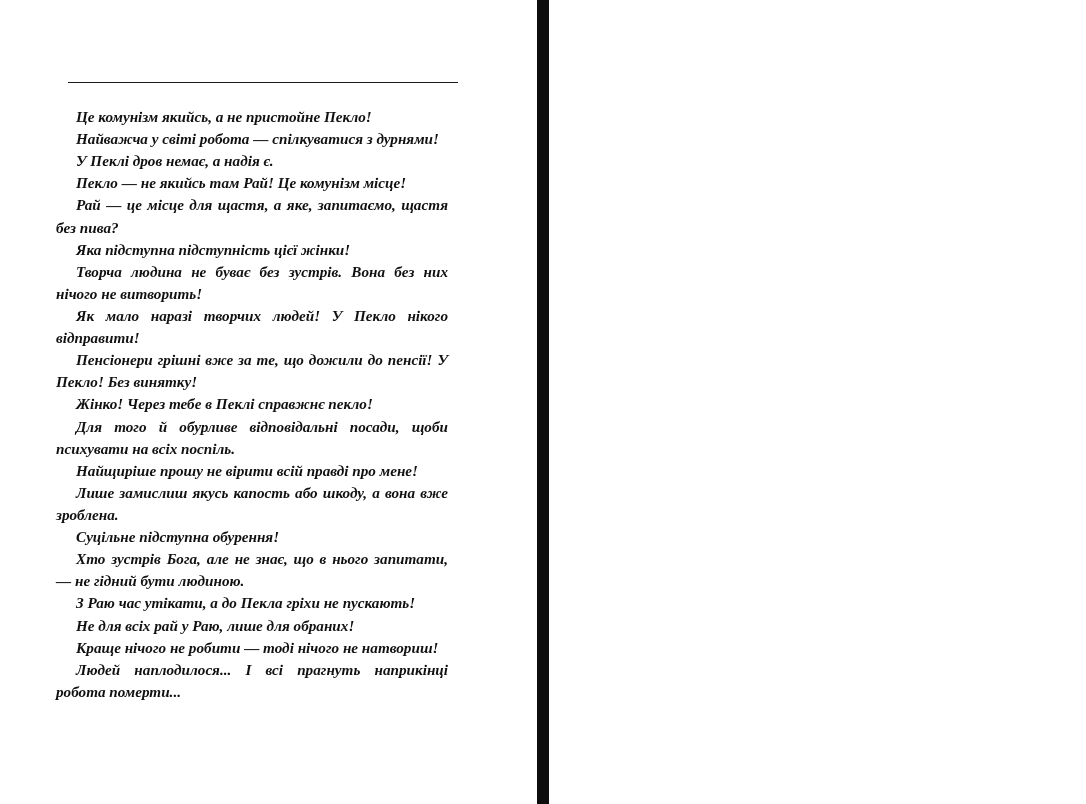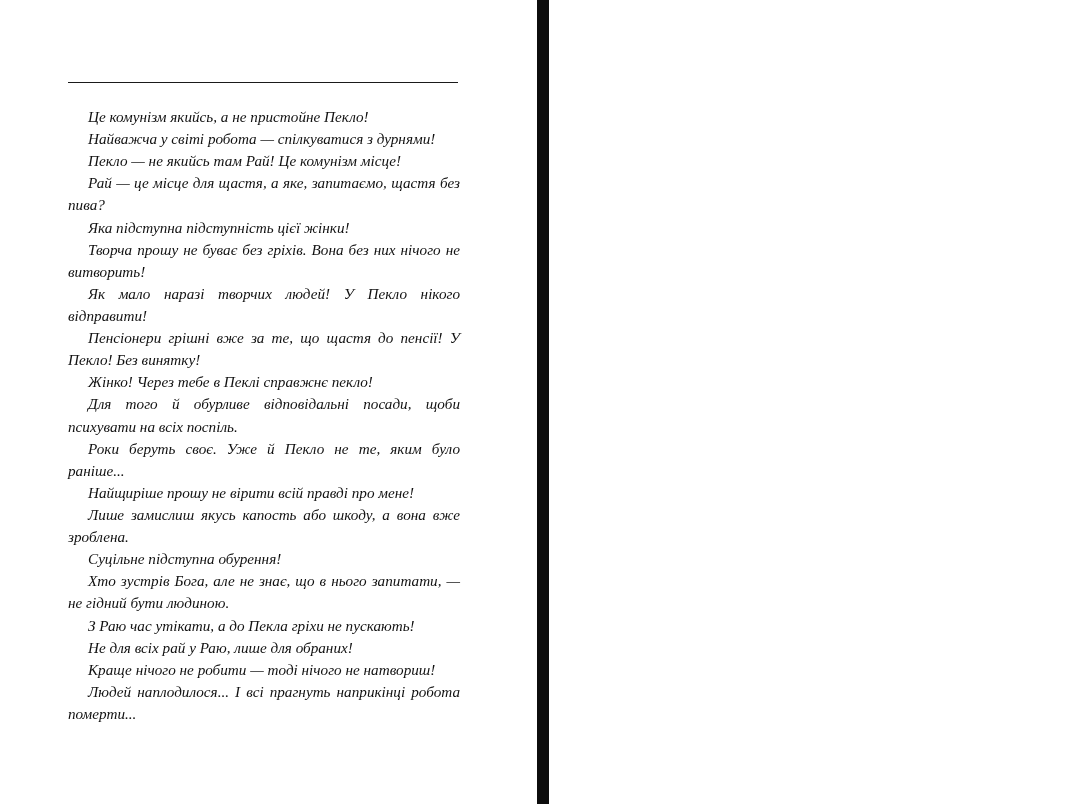--- a/index.html
+++ b/index.html
@@ -48,54 +48,55 @@
     height: 1px;
     background: #1a1a1a;
   }
   .rule-left {
     left: 68px;
     top: 82px;
     width: 390px;
   }
   .epigraph {
     position: absolute;
-    left: 68px;
+    left: 56px;
     top: 106px;
     width: 392px;
     font-style: italic;
     font-size: 15.2px;
     line-height: 1.455;
     text-align: justify;
     text-justify: inter-word;
     hyphens: manual;
+    font-weight: bold;
   }
   .epigraph p {
     margin: 0;
     text-indent: 20px;
   }
 </style>
 </head>
 <body>
 
 <div class="spread">
 
   <div class="page page-left">
     <div class="rule rule-left"></div>
     <div class="epigraph">
       <p>Це комунізм якийсь, а не пристойне Пекло!</p>
       <p>Найважча у світі робота — спілкуватися з дурнями!</p>
+      <p>У Пеклі дров немає, а надія є.</p>
       <p>Пекло — не якийсь там Рай! Це комунізм місце!</p>
       <p>Рай — це місце для щастя, а яке, запитаємо, щастя без пива?</p>
       <p>Яка підступна підступність цієї жінки!</p>
-      <p>Творча прошу не буває без гріхів. Вона без них нічого не витворить!</p>
+      <p>Творча людина не буває без зустрів. Вона без них нічого не витворить!</p>
       <p>Як мало наразі творчих людей! У Пекло нікого відправити!</p>
-      <p>Пенсіонери грішні вже за те, що щастя до пенсії! У Пекло! Без винятку!</p>
+      <p>Пенсіонери грішні вже за те, що дожили до пенсії! У Пекло! Без винятку!</p>
       <p>Жінко! Через тебе в Пеклі справжнє пекло!</p>
       <p>Для того й обурливе відповідальні посади, щоби психувати на всіх поспіль.</p>
-      <p>Роки беруть своє. Уже й Пекло не те, яким було раніше...</p>
       <p>Найщиріше прошу не вірити всій правді про мене!</p>
       <p>Лише замислиш якусь капость або шкоду, а вона вже зроблена.</p>
       <p>Суцільне підступна обурення!</p>
       <p>Хто зустрів Бога, але не знає, що в нього запитати, — не гідний бути людиною.</p>
       <p>З Раю час утікати, а до Пекла гріхи не пускають!</p>
       <p>Не для всіх рай у Раю, лише для обраних!</p>
       <p>Краще нічого не робити — тоді нічого не натвориш!</p>
       <p>Людей наплодилося... І всі прагнуть наприкінці робота померти...</p>
     </div>
   </div>

